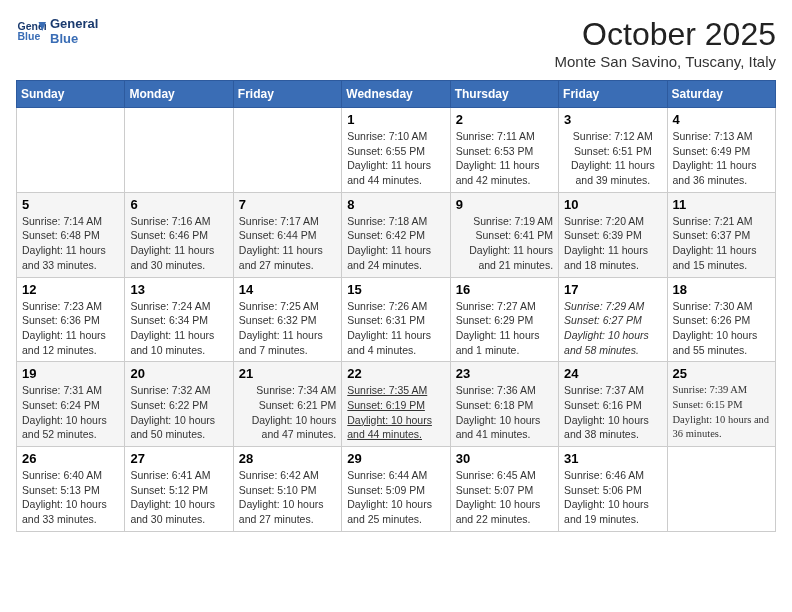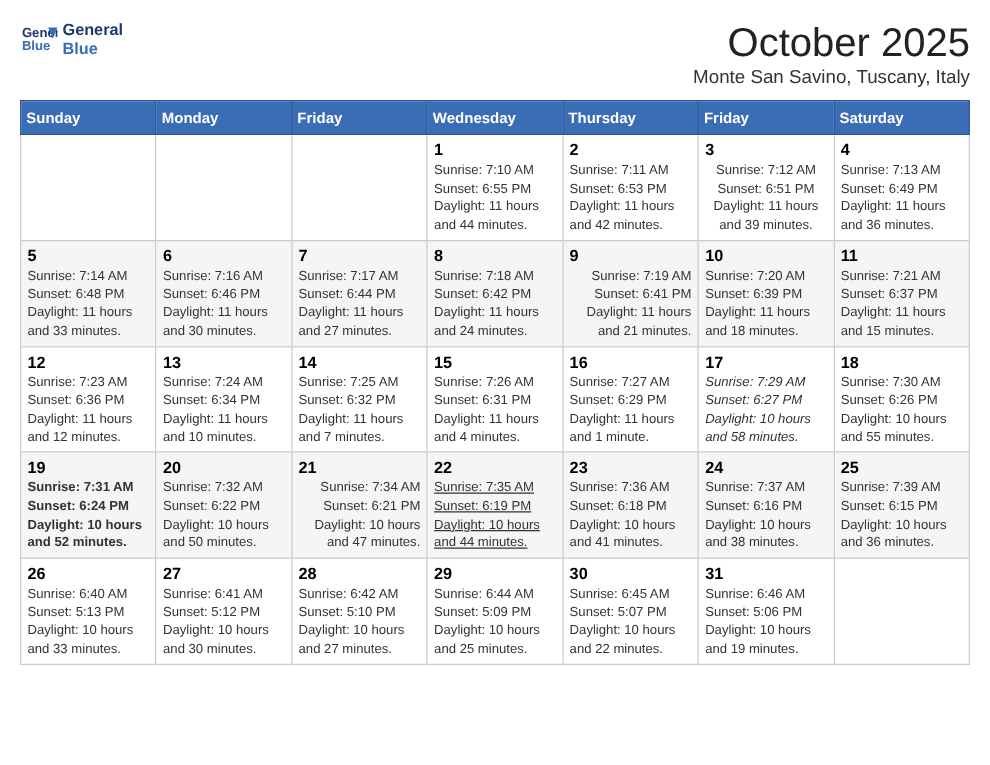--- a/index.html
+++ b/index.html
@@ -224,21 +224,21 @@
         <td>
           <span class="day-number">18</span>
           <div class="day-info" style="white-space: pre-line;">Sunrise: 7:30 AM
 Sunset: 6:26 PM
 Daylight: 10 hours and 55 minutes.</div>
         </td>
       </tr>
       <tr>
         <td>
           <span class="day-number">19</span>
-          <div class="day-info" style="white-space: pre-line; font-weight: bold;">Sunrise: 7:31 AM
+          <div class="day-info" style="white-space: pre-line;">Sunrise: 7:31 AM
 Sunset: 6:24 PM
 Daylight: 10 hours and 52 minutes.</div>
         </td>
         <td>
           <span class="day-number">20</span>
           <div class="day-info" style="white-space: pre-line;">Sunrise: 7:32 AM
 Sunset: 6:22 PM
 Daylight: 10 hours and 50 minutes.</div>
         </td>
         <td>
@@ -260,21 +260,21 @@
 Daylight: 10 hours and 41 minutes.</div>
         </td>
         <td>
           <span class="day-number">24</span>
           <div class="day-info" style="white-space: pre-line;">Sunrise: 7:37 AM
 Sunset: 6:16 PM
 Daylight: 10 hours and 38 minutes.</div>
         </td>
         <td>
           <span class="day-number">25</span>
-          <div class="day-info" style="white-space: pre-line;">Sunrise: 7:39 AM
+          <div class="day-info" style="white-space: pre-line; font-family: Liberation Serif, serif;">Sunrise: 7:39 AM
 Sunset: 6:15 PM
 Daylight: 10 hours and 36 minutes.</div>
         </td>
       </tr>
       <tr>
         <td>
           <span class="day-number">26</span>
           <div class="day-info" style="white-space: pre-line;">Sunrise: 6:40 AM
 Sunset: 5:13 PM
 Daylight: 10 hours and 33 minutes.</div>

